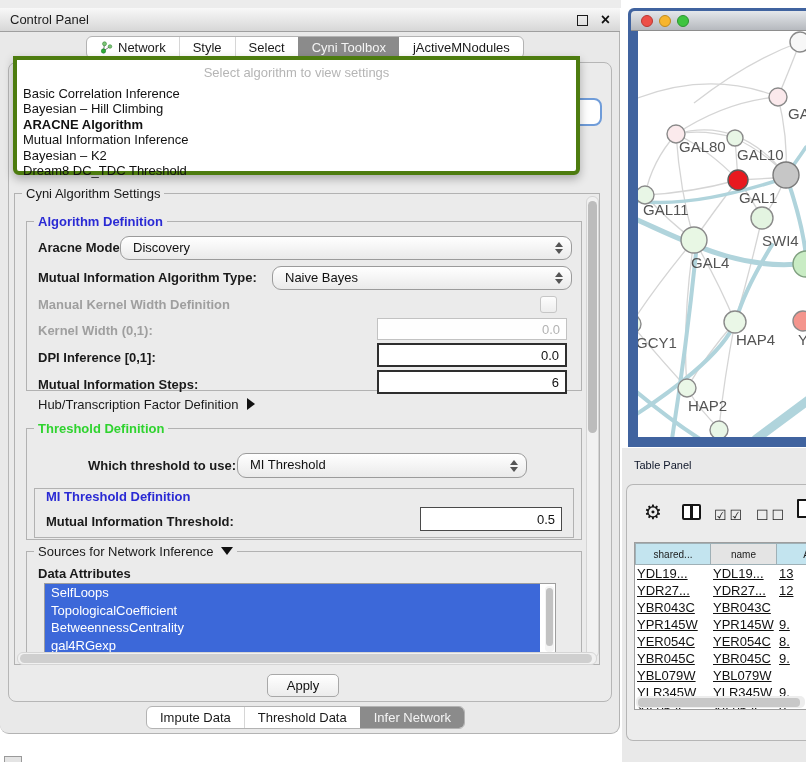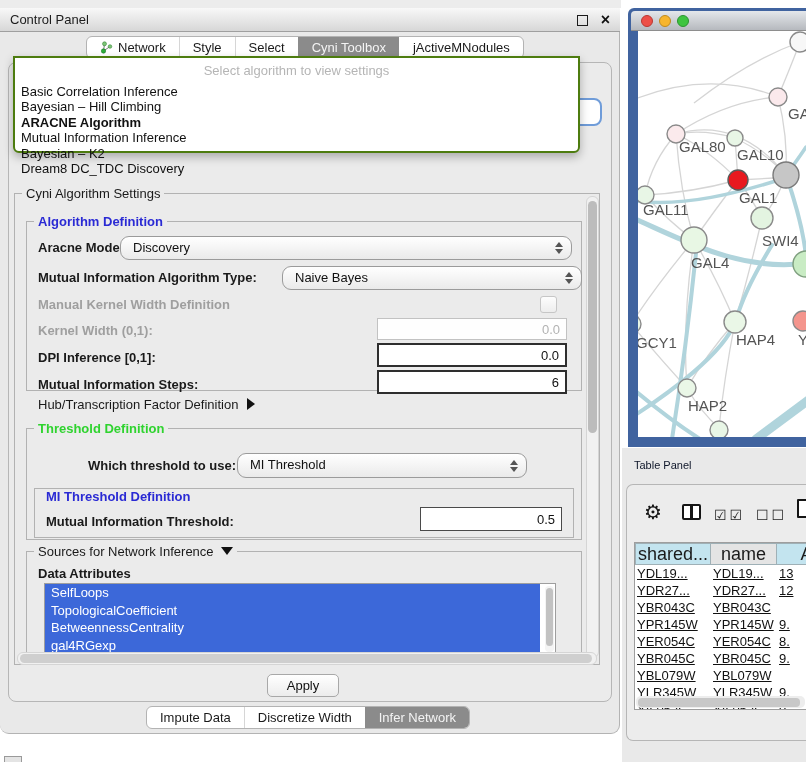--- a/index.html
+++ b/index.html
@@ -15,21 +15,21 @@
   .win-x{position:absolute;right:10px;top:2px;font-size:16px;font-weight:bold;color:#111;line-height:20px;}
   
   .tabbar{position:absolute;display:flex;height:23px;background:#fff;border:1px solid #b3b3b3;border-radius:6px;overflow:hidden;box-sizing:border-box;}
   .tab{display:flex;align-items:center;padding:0 13px;font-size:13px;color:#1a1a1a;white-space:nowrap;border-left:1px solid #d6d6d6;}
   .tab:first-child{border-left:none;}
   .tab.sel{background:#8b8b8b;color:#f4f4f4;border-left-color:transparent;}
   .tab.sel+.tab{border-left-color:transparent;}
   .net-ico{margin-right:5px;display:inline-flex;}
   .cp-box{left:8px;top:62px;width:604px;height:640px;background:#ebebeb;border:1px solid #b6b6b6;border-radius:8px;}
   
-  .popup{left:13px;top:56px;width:567px;height:97px;background:#fff;border:2px solid #4d7c0f;border-radius:0 0 6px 6px;box-shadow:0 4px 10px rgba(0,0,0,.28);z-index:50;}
+  .popup{left:13px;top:56px;width:567px;height:119px;background:#fff;border:4px solid #4d7c0f;border-radius:0 0 6px 6px;box-shadow:0 4px 10px rgba(0,0,0,.28);z-index:50;}
   .popup-prompt{text-align:center;color:#b5b5b5;font-size:13px;padding-top:5px;height:21px;}
   .ditem{font-size:13px;color:#111;line-height:15.4px;padding-left:6px;white-space:nowrap;}
   .ditem.bold{font-weight:bold;}
   .combo-frag{left:558px;top:98px;width:44px;height:28px;border:2px solid #6f9cd9;border-radius:8px;background:#fff;z-index:5;}
   
   .grp{border:1px solid #b2b2b2;}
   .grp-title{position:absolute;font-size:13px;font-weight:bold;background:#ebebeb;padding:0 4px;white-space:nowrap;z-index:3;}
   .lbl{position:absolute;font-size:13px;font-weight:bold;color:#1a1a1a;white-space:nowrap;}
   .lbl.dis{color:#9f9f9f;}
   .plain{font-weight:normal;}
@@ -64,21 +64,21 @@
   .tp-bg{left:622px;top:448px;width:184px;height:314px;background:#e9e9e9;}
   .tp-title{left:634px;top:459px;font-size:11px;color:#0f172a;}
   .tp-box{left:626px;top:484px;width:180px;height:257px;background:#ececec;border:1px solid #b6b6b6;border-right:none;border-radius:7px 0 0 7px;}
   .gear{left:644px;top:501px;font-size:20px;color:#151515;line-height:22px;}
   .colicon{left:682px;top:504px;width:19px;height:16px;border:2.5px solid #151515;border-radius:2px;background:#fff;}
   .colicon i{position:absolute;left:50%;top:0;width:2.5px;height:100%;background:#151515;margin-left:-1.25px;}
   .chkicon{left:714px;top:507px;font-size:14px;color:#222;letter-spacing:3px;}
   .pageicon{left:797px;top:499px;width:14px;height:19px;border:2.5px solid #151515;background:#fff;border-radius:1px;}
   .tbl{left:634px;top:542px;width:172px;height:168px;background:#fff;border:1px solid #9e9e9e;border-right:none;overflow:hidden;}
   .tbl-head{display:flex;height:22px;}
-  .th{box-sizing:border-box;border:1px solid #9fb0b6;border-left:none;font-size:18px;display:flex;align-items:center;justify-content:center;color:#1a1a1a;}
+  .th{box-sizing:border-box;border:1px solid #9fb0b6;border-left:none;font-size:10px;display:flex;align-items:center;justify-content:center;color:#1a1a1a;}
   .th:first-child{border-left:1px solid #9fb0b6;}
   .th.hl{background:#c3e4ef;}
   .th.plainbg{background:#e4e4e4;}
   .tr{display:flex;height:17px;align-items:center;}
   .td{box-sizing:border-box;padding-left:2px;font-size:13px;color:#111;white-space:nowrap;overflow:hidden;text-decoration:underline;}
   .tbl-hscroll{position:absolute;left:1px;bottom:1px;width:169px;height:12px;background:#ededed;border-radius:5px;}
   .tbl-hthumb{position:absolute;left:2px;top:1.5px;width:162px;height:9px;background:#c8c8c8;border-radius:4px;}
 </style>
 </head>
 <body>
@@ -131,21 +131,21 @@
   <span class="lbl" style="left:38px;top:240px;">Aracne Mode:</span>
   <div class="combo" style="left:120px;top:236px;width:452px;height:24px;">
     <span>Discovery</span>
     <span class="arrows">
         <i class="up"></i>
         <i class="dn"></i>
       </span>
   </div>
 
   <span class="lbl" style="left:38px;top:270px;">Mutual Information Algorithm Type:</span>
-  <div class="combo" style="left:272px;top:266px;width:300px;height:24px;margin-left:10px;">
+  <div class="combo" style="left:272px;top:266px;width:300px;height:24px;">
     <span>Naive Bayes</span>
     <span class="arrows">
         <i class="up"></i>
         <i class="dn"></i>
       </span>
   </div>
 
   <span class="lbl dis" style="left:38px;top:297px;">Manual Kernel Width Definition</span>
   <span class="cb" style="left:540px;top:296px;"></span>
 
@@ -210,38 +210,38 @@
   <div class="abs hscroll">
       <div class="hthumb"></div>
     </div>
 
   <div class="abs btn">Apply</div>
   <div class="tabbar" id="bottom-tabs" style="left:146px;top:706px;">
       <div class="tab">
         <span>Impute Data</span>
       </div>
       <div class="tab">
-        <span>Discretize Width</span>
+        <span>Threshold Data</span>
       </div>
       <div class="tab sel">
         <span>Infer Network</span>
       </div>
     </div>
   <div class="abs corner-btn"></div>
 
   <div class="abs combo-frag"></div>
   <div class="abs popup">
     <div class="popup-prompt">Select algorithm to view settings</div>
     <div id="algo-items">
         <div class="ditem">Basic Correlation Inference</div>
         <div class="ditem">Bayesian – Hill Climbing</div>
         <div class="ditem bold">ARACNE Algorithm</div>
         <div class="ditem">Mutual Information Inference</div>
         <div class="ditem">Bayesian – K2</div>
-        <div class="ditem">Dream8 DC_TDC Discovery</div>
+        <div class="ditem">Dream8 DC_TDC Threshold</div>
       </div>
   </div>
 
   <div class="abs net-frame"></div>
   <div class="abs net-title" id="net-title">
       <span class="light" style="left: 10px; background: rgb(237, 79, 71); border: 1px solid rgb(185, 56, 50); box-sizing: border-box;"></span>
       <span class="light" style="left: 28px; background: rgb(247, 181, 45); border: 1px solid rgb(192, 138, 30); box-sizing: border-box;"></span>
       <span class="light" style="left: 46px; background: rgb(62, 196, 63); border: 1px solid rgb(44, 148, 49); box-sizing: border-box;"></span>
     </div>
   <div class="abs net-canvas">

